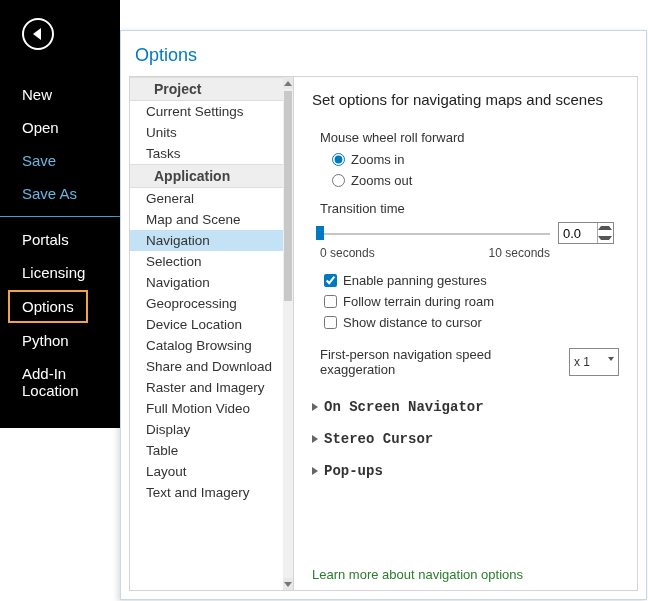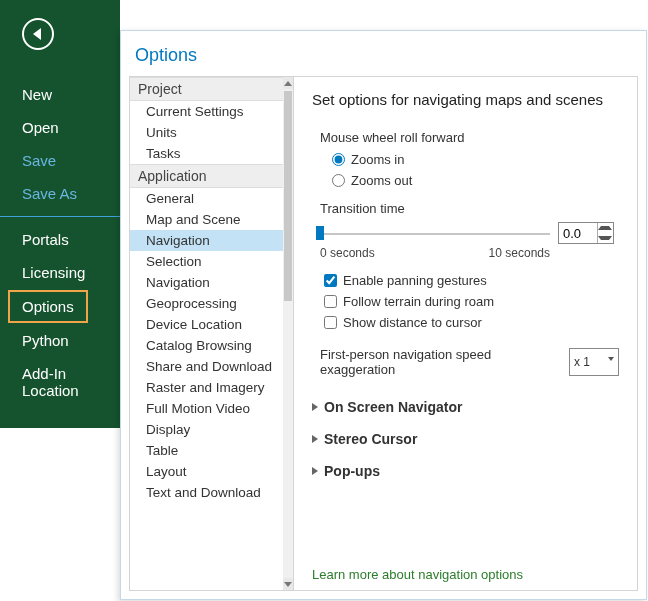--- a/index.html
+++ b/index.html
@@ -10,21 +10,21 @@
     color: #333;
     background: #fff;
     width: 648px;
     height: 601px;
     overflow: hidden;
   }
   .backstage-sidebar {
     position: absolute;
     left: 0; top: 0;
     width: 120px; height: 428px;
-    background: #14532d;
+    background: #000000;
     color: #fff;
   }
   .back-btn {
     width: 32px; height: 32px;
     border: 2px solid #fff;
     border-radius: 50%;
     margin: 18px 0 0 22px;
     display: flex; align-items: center; justify-content: center;
     cursor: pointer;
   }
@@ -80,24 +80,24 @@
   }
   .cat-list {
     position: absolute;
     left:0; top:0; right:10px; bottom:0;
     overflow: hidden;
   }
   .cat-group {
     background: #eeeeee;
     border-bottom: 1px solid #ddd;
     border-top: 1px solid #ddd;
-    font-weight: 400;
+    font-weight: 700;
     color: #444;
     font-size: 14px;
-    padding: 3px 8px;
+    padding: 3px 24px;
   }
   .cat-item {
     padding: 3px 6px 3px 16px;
     font-size: 13.5px;
     color: #333;
     cursor: pointer;
     white-space: nowrap;
   }
   .cat-item.selected { background: #c3e2f5; }
   .scrollbar {
@@ -176,21 +176,21 @@
   .dropdown {
     width:52px; height:28px; border:1px solid #888;
     display:flex; align-items:center;
     padding:0 4px; font-size:12px;
     position:relative;
   }
   .dropdown .dd-arrow{ width:0;height:0;border-top:4px solid #555;border-left:3px solid transparent;border-right:3px solid transparent; position:absolute; right:4px; top:8px;}
   .expander {
     display:flex; align-items:center; gap:6px;
     font-size:14px; font-weight:600; color:#333;
-    padding:8px 0; cursor:pointer;
+    padding:8px 0; cursor:pointer;font-family:Liberation Mono, monospace;
   }
   .chev {
     width:0;height:0;border-left:6px solid #666;border-top:4px solid transparent;border-bottom:4px solid transparent;
   }
   .learn-link {
     color:#2b7d2b; font-size:13px; margin-top:auto; padding-top:18px;
     cursor:pointer;
   }
 </style>
 </head>
@@ -233,21 +233,21 @@
         <div class="cat-item">Navigation</div>
         <div class="cat-item">Geoprocessing</div>
         <div class="cat-item">Device Location</div>
         <div class="cat-item">Catalog Browsing</div>
         <div class="cat-item">Share and Download</div>
         <div class="cat-item">Raster and Imagery</div>
         <div class="cat-item">Full Motion Video</div>
         <div class="cat-item">Display</div>
         <div class="cat-item">Table</div>
         <div class="cat-item">Layout</div>
-        <div class="cat-item">Text and Download</div>
+        <div class="cat-item">Text and Imagery</div>
       </div>
       <div class="scrollbar">
         <div class="sb-btn up">
             <div class="sb-tri-u"></div>
           </div>
         <div class="sb-thumb"></div>
         <div class="sb-btn down">
             <div class="sb-tri-d"></div>
           </div>
       </div>

